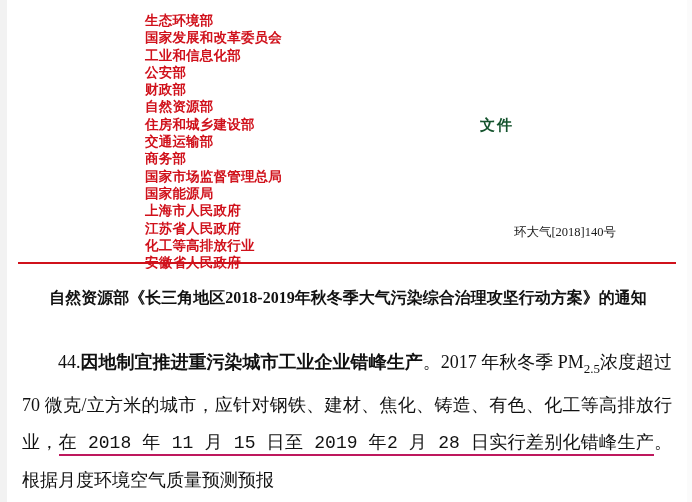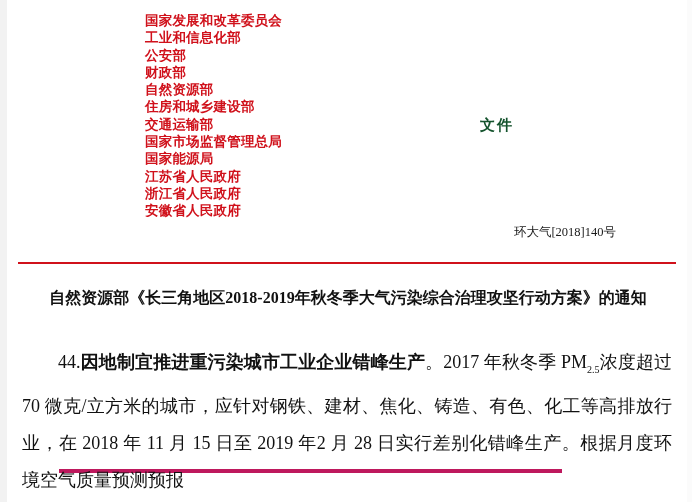--- a/index.html
+++ b/index.html
@@ -119,48 +119,52 @@
     text-indent: 0;
   }
   .indent {
     display: inline-block;
     width: 36px;
   }
   .bold {
     font-weight: bold;
   }
   .sub {
-    font-size: 10px;
+    font-size: 13px;
     vertical-align: sub;
   }
   .underline-red {
-    border-bottom: 4px solid #be185d;
-    padding-bottom: 16px;
+    border-bottom: 2px solid #be185d;
+    padding-bottom: 1px;
+    font-family: Liberation Mono, monospace;
   }
 </style>
 </head>
 <body>
 
 <div class="page">
 
   <div class="scan-edge-left"></div>
   <div class="scan-edge-right"></div>
 
   <div class="agencies">
+    <div class="agency-line">生态环境部</div>
     <div class="agency-line">国家发展和改革委员会</div>
     <div class="agency-line">工业和信息化部</div>
     <div class="agency-line">公安部</div>
     <div class="agency-line">财政部</div>
     <div class="agency-line">自然资源部</div>
     <div class="agency-line">住房和城乡建设部</div>
     <div class="agency-line">交通运输部</div>
+    <div class="agency-line">商务部</div>
     <div class="agency-line">国家市场监督管理总局</div>
     <div class="agency-line">国家能源局</div>
+    <div class="agency-line">上海市人民政府</div>
     <div class="agency-line">江苏省人民政府</div>
-    <div class="agency-line">浙江省人民政府</div>
+    <div class="agency-line">化工等高排放行业</div>
     <div class="agency-line">安徽省人民政府</div>
   </div>
 
   <div class="doc-word">文件</div>
 
   <div class="doc-number">环大气[2018]140号</div>
 
   <div class="red-rule"></div>
 
   <div class="title">自然资源部《长三角地区2018-2019年秋冬季大气污染综合治理攻坚行动方案》的通知</div>

